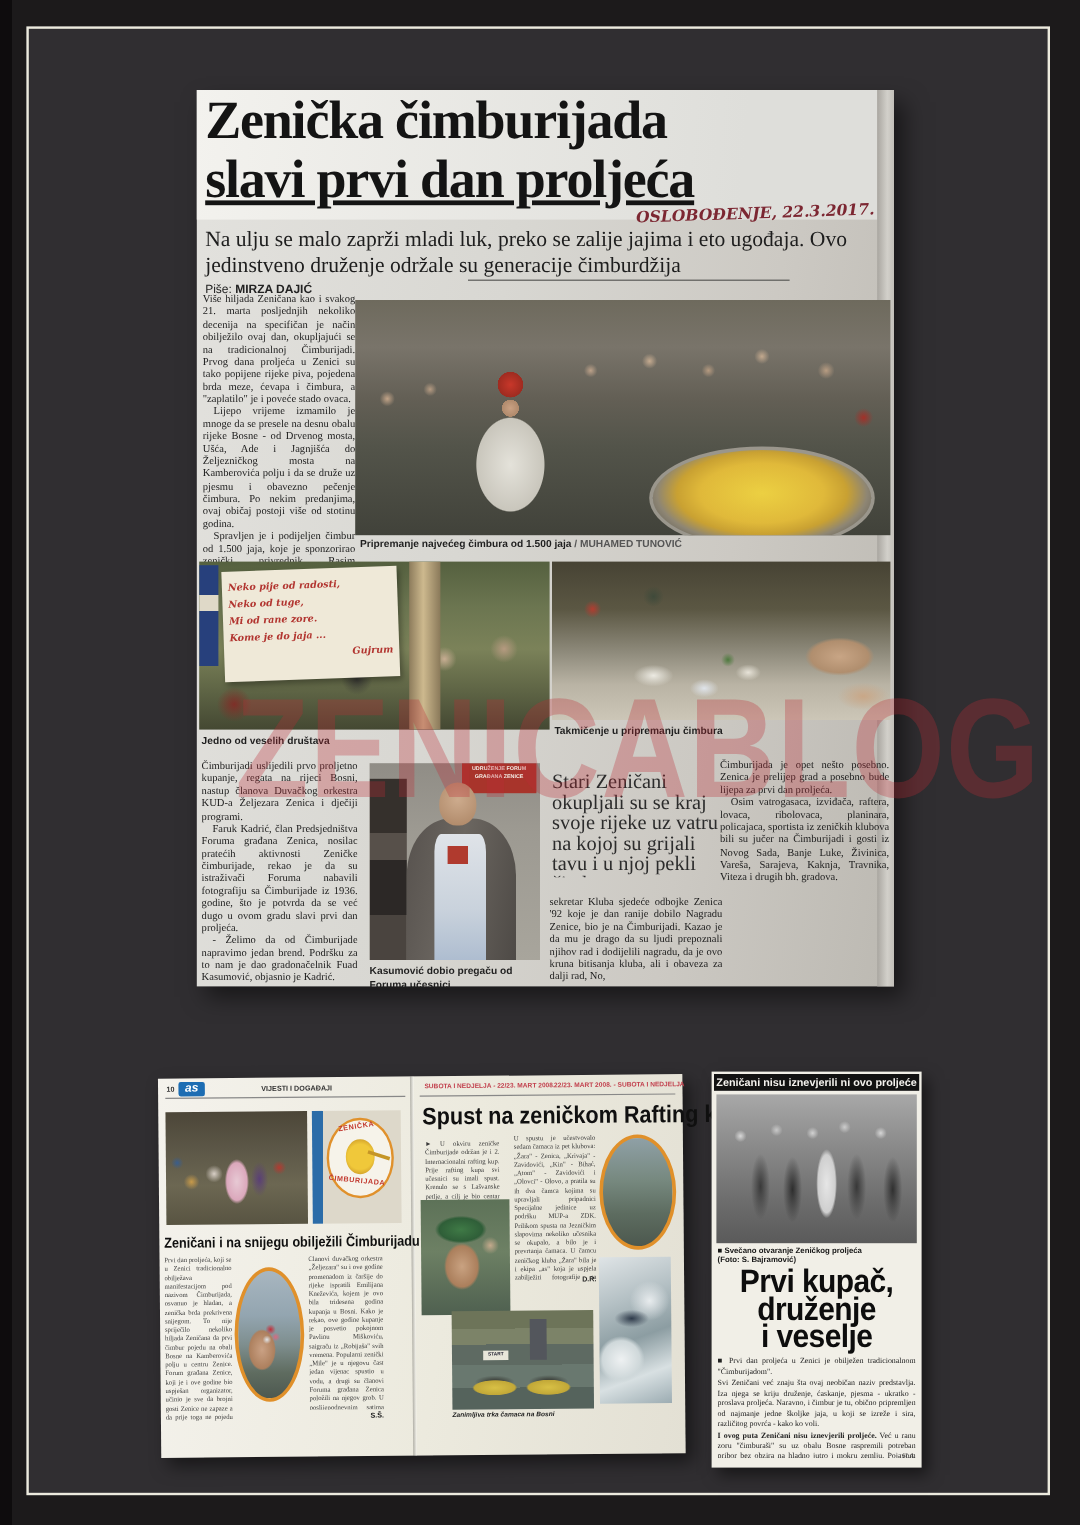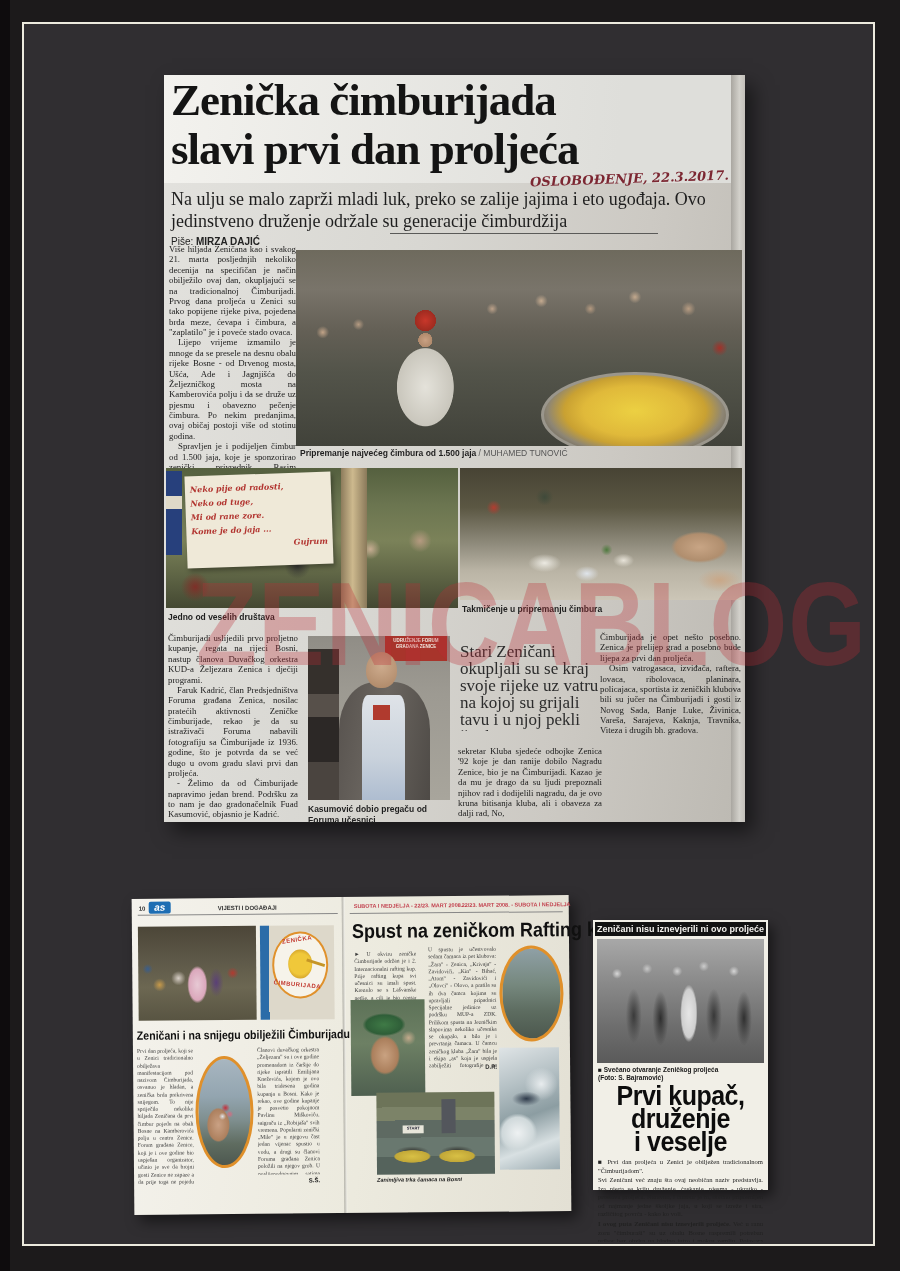--- a/index.html
+++ b/index.html
@@ -25,21 +25,21 @@
   #annotation{font:italic 600 13px/1.1 "DejaVu Serif",serif;color:#7c2732;
     transform:rotate(-2deg);white-space:nowrap;}
   #deck{font:500 18px/1.2 "Liberation Serif",serif;color:#1e1e1e;}
   #deck-rule{height:1px;background:#5a5a58;}
   .byline{font:10px/1 "Liberation Sans",sans-serif;color:#222;}
   .byline b{font-weight:700;}
   .col{font:8.8px/1.18 "Liberation Serif",serif;text-align:justify;color:#1b1b1b;overflow:hidden;}
   .col p{margin:0;text-indent:9px;}
   .col p.ni{text-indent:0;}
   .cap{font:700 8.5px/1.25 "Liberation Sans",sans-serif;color:#1f1f1f;}
-  .cap .credit{font-weight:400;color:#555;}
+  .cap .credit{font-weight:700;color:#555;}
   #pullquote{font:17px/1.0 "Liberation Serif",serif;color:#2c2c2c;}
   
   #watermark{left:196px;top:574px;width:575px;z-index:6;pointer-events:none;
     font:900 100px/1 "Liberation Sans",sans-serif;color:rgba(190,42,52,.30);
     letter-spacing:1px;transform:scaleY(1.18);text-align:center;white-space:nowrap;}
   
   .photo{position:absolute;overflow:hidden;}
   #photo-main{background:
     radial-gradient(circle 15px at 29% 36%,#c8372a 0%,#9e2b20 70%,transparent 72%),
     radial-gradient(circle 10px at 29% 46%,#caa183 0%,#b08a6c 70%,transparent 72%),
@@ -146,21 +146,21 @@
     linear-gradient(180deg,#6d7459 0 18%,#7c8368 18% 34%,#5e6a62 34% 55%,#69786f 55% 78%,#55635c 78% 100%);}
   #rafts-bldg{left:55%;top:8%;width:12%;height:42%;background:#53565c;}
   #start-banner{left:22%;top:40%;width:18%;height:10%;background:#e8e6da;color:#223;
     font:700 4px/1.5 "Liberation Sans",sans-serif;text-align:center;}
   #photo-white{background:
     radial-gradient(ellipse 20px 10px at 45% 42%,#2e3a4a 0%,transparent 72%),
     radial-gradient(circle 26px at 30% 70%,#eef1f2 0%,#cfd8da 60%,transparent 75%),
     radial-gradient(circle 22px at 70% 30%,#e8ecee 0%,transparent 75%),
     linear-gradient(160deg,#dfe4e6 0%,#b4c0c4 30%,#8c9da2 55%,#d8e0e2 78%,#9cacb2 100%);}
   
-  #clip-spring{left:593px;top:920px;width:175px;height:270px;z-index:3;
+  #clip-spring{left:593px;top:893px;width:175px;height:330px;z-index:3;
     background:#f1efe7;box-shadow:5px 6px 12px rgba(0,0,0,.5);}
   #cs-bar{background:#121212;color:#f4f2ee;font:700 9px/14px "Liberation Sans",sans-serif;
     text-align:center;white-space:nowrap;overflow:hidden;}
   #photo-bw{background:
     radial-gradient(circle 7px at 12% 28%,#d8d8d8 0%,transparent 72%),
     radial-gradient(circle 7px at 30% 24%,#c8c8c8 0%,transparent 72%),
     radial-gradient(circle 7px at 48% 26%,#d2d2d2 0%,transparent 72%),
     radial-gradient(circle 7px at 64% 22%,#cccccc 0%,transparent 72%),
     radial-gradient(circle 7px at 82% 26%,#d6d6d6 0%,transparent 72%),
     radial-gradient(ellipse 12px 40px at 55% 60%,#e6e6e6 0%,#cfcfcf 60%,transparent 72%),
@@ -182,21 +182,21 @@
 
 <div class="abs" id="frame"></div>
 
 <div class="abs" id="watermark">ZENICABLOG</div>
 
 <div class="abs" id="paper">
   <div class="abs" id="headline-bg"></div>
   <div class="abs" id="paper-curl"></div>
 
   <div class="abs headline-line" style="left:7px;top:3px;">Zenička čimburijada</div>
-  <div class="abs headline-line" style="left:7px;top:52px;">slavi prvi dan proljeća</div>
+  <div class="abs headline-line" style="left:7px;top:52px;text-decoration:underline;">slavi prvi dan proljeća</div>
 
   <div class="abs" id="annotation" style="left:366px;top:97px;">OSLOBOĐENJE, 22.3.2017.</div>
 
   <div class="abs" id="deck" style="left:7px;top:114px;width:556px;">Na ulju se malo zaprži mladi luk, preko se zalije jajima i eto ugođaja. Ovo jedinstveno druženje održale su generacije čimburdžija</div>
   <div class="abs" id="deck-rule" style="left:226px;top:158px;width:268px;"></div>
 
   <div class="abs byline" style="left:7px;top:162px;text-align:center;">
     <span>Piše:</span>
     <b>MIRZA DAJIĆ</b>
   </div>

